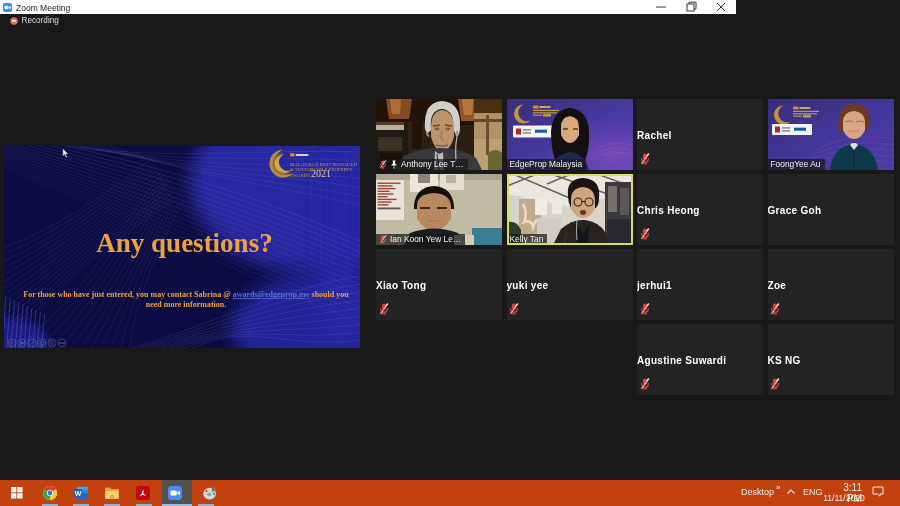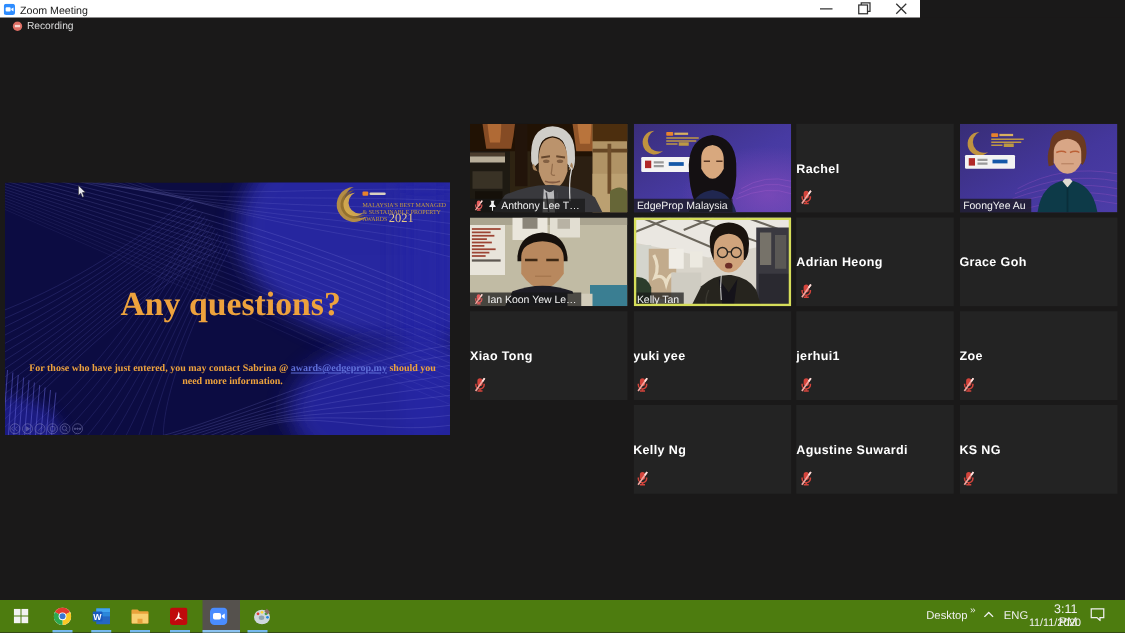--- a/index.html
+++ b/index.html
@@ -13,21 +13,21 @@
 #slide { position:absolute; left:4px; top:132px; width:356px; height:245px; }
 .tile { position:absolute; width:126px; height:71px; background:#232323; overflow:hidden; }
 .tile > svg { position:absolute; left:0; top:0; }
 .gname { position:absolute; width:100%; top:50%; transform:translateY(calc(-50% + 0.5px)); text-align:left;
   color:#fff; font-size:10px; font-weight:bold; letter-spacing:0.3px; }
 .tmic { position:absolute; left:2.5px; bottom:1px; }
 .vlabel { position:absolute; left:0; bottom:0; background:rgba(23,23,23,0.72); color:#f2f2f2;
   font-size:8.4px; padding:0.5px 4px 1px 3px; display:flex; align-items:center; gap:3px;
   white-space:nowrap; max-width:124px; }
 .vlabel .lmic { display:flex; }
-#taskbar { position:absolute; left:0; top:480px; width:900px; height:26px; background:#4d7c0f; }
+#taskbar { position:absolute; left:0; top:480px; width:900px; height:26px; background:#c2410c; }
 .tbi { position:absolute; top:50%; transform:translateY(-50%); }
 .ul { position:absolute; bottom:0; height:2px; width:20px; background:#76b9ed; }
 #zoombtn { position:absolute; left:162px; top:0; width:30px; height:26px; background:#55514d; }
 .tray { position:absolute; color:#f0f0f0; font-size:9px; }
 </style></head>
 <body>
 <div id="main">
   <div id="rec">
     <svg width="8" height="8" viewBox="0 0 11 11">
         <circle cx="5.5" cy="5.5" r="5.2" fill="#dd6e64"></circle>
@@ -382,21 +382,21 @@
 <path d="M68 49 L76 60 L83 49 L80 71 L71 71 Z" fill="#15131a"></path>
 <path d="M70 46 Q69 56 70 66" stroke="#d8d8d8" stroke-width="0.8" fill="none"></path>
 <path d="M60 58 q-3 6 -2 13" stroke="#3c3a32" stroke-width="1" fill="none"></path>
 </svg>
       <div class="vlabel">
         <span>Kelly Tan</span>
       </div>
       <div style="position:absolute;left:0;top:0;right:0;bottom:0;border:2px solid #d6de5a;z-index:9"></div>
     </div>
 <div class="tile" style="left:637px;top:160px;">
-      <div class="gname">Adrian Heong</div>
+      <div class="gname">Chris Heong</div>
       <div class="tmic"><svg width="10" height="12" viewBox="0 0 10 12">
 <rect x="2.9" y="0.6" width="4.2" height="6.2" rx="2.1" fill="#d4443c"></rect>
 <path d="M1.7 4.9 v1 a3.3 3.3 0 0 0 6.6 0 v-1" fill="none" stroke="#d4443c" stroke-width="1.2"></path>
 <line x1="5" y1="9.4" x2="5" y2="10.6" stroke="#d4443c" stroke-width="1.2"></line>
 <line x1="3" y1="10.8" x2="7" y2="10.8" stroke="#d4443c" stroke-width="1.2"></line>
 <line x1="8.7" y1="0.6" x2="1.5" y2="10.8" stroke="#f2a6a0" stroke-width="1.3"></line>
 <line x1="8.7" y1="0.6" x2="6.9" y2="3.2" stroke="#fbe3e0" stroke-width="1.3"></line>
 </svg></div>
     </div>
 <div class="tile" style="left:767.5px;top:160px;">
@@ -430,31 +430,20 @@
 <rect x="2.9" y="0.6" width="4.2" height="6.2" rx="2.1" fill="#d4443c"></rect>
 <path d="M1.7 4.9 v1 a3.3 3.3 0 0 0 6.6 0 v-1" fill="none" stroke="#d4443c" stroke-width="1.2"></path>
 <line x1="5" y1="9.4" x2="5" y2="10.6" stroke="#d4443c" stroke-width="1.2"></line>
 <line x1="3" y1="10.8" x2="7" y2="10.8" stroke="#d4443c" stroke-width="1.2"></line>
 <line x1="8.7" y1="0.6" x2="1.5" y2="10.8" stroke="#f2a6a0" stroke-width="1.3"></line>
 <line x1="8.7" y1="0.6" x2="6.9" y2="3.2" stroke="#fbe3e0" stroke-width="1.3"></line>
 </svg></div>
     </div>
 <div class="tile" style="left:767.5px;top:235px;">
       <div class="gname">Zoe</div>
-      <div class="tmic"><svg width="10" height="12" viewBox="0 0 10 12">
-<rect x="2.9" y="0.6" width="4.2" height="6.2" rx="2.1" fill="#d4443c"></rect>
-<path d="M1.7 4.9 v1 a3.3 3.3 0 0 0 6.6 0 v-1" fill="none" stroke="#d4443c" stroke-width="1.2"></path>
-<line x1="5" y1="9.4" x2="5" y2="10.6" stroke="#d4443c" stroke-width="1.2"></line>
-<line x1="3" y1="10.8" x2="7" y2="10.8" stroke="#d4443c" stroke-width="1.2"></line>
-<line x1="8.7" y1="0.6" x2="1.5" y2="10.8" stroke="#f2a6a0" stroke-width="1.3"></line>
-<line x1="8.7" y1="0.6" x2="6.9" y2="3.2" stroke="#fbe3e0" stroke-width="1.3"></line>
-</svg></div>
-    </div>
-<div class="tile" style="left:506.5px;top:310px;">
-      <div class="gname">Kelly Ng</div>
       <div class="tmic"><svg width="10" height="12" viewBox="0 0 10 12">
 <rect x="2.9" y="0.6" width="4.2" height="6.2" rx="2.1" fill="#d4443c"></rect>
 <path d="M1.7 4.9 v1 a3.3 3.3 0 0 0 6.6 0 v-1" fill="none" stroke="#d4443c" stroke-width="1.2"></path>
 <line x1="5" y1="9.4" x2="5" y2="10.6" stroke="#d4443c" stroke-width="1.2"></line>
 <line x1="3" y1="10.8" x2="7" y2="10.8" stroke="#d4443c" stroke-width="1.2"></line>
 <line x1="8.7" y1="0.6" x2="1.5" y2="10.8" stroke="#f2a6a0" stroke-width="1.3"></line>
 <line x1="8.7" y1="0.6" x2="6.9" y2="3.2" stroke="#fbe3e0" stroke-width="1.3"></line>
 </svg></div>
     </div>
 <div class="tile" style="left:637px;top:310px;">

